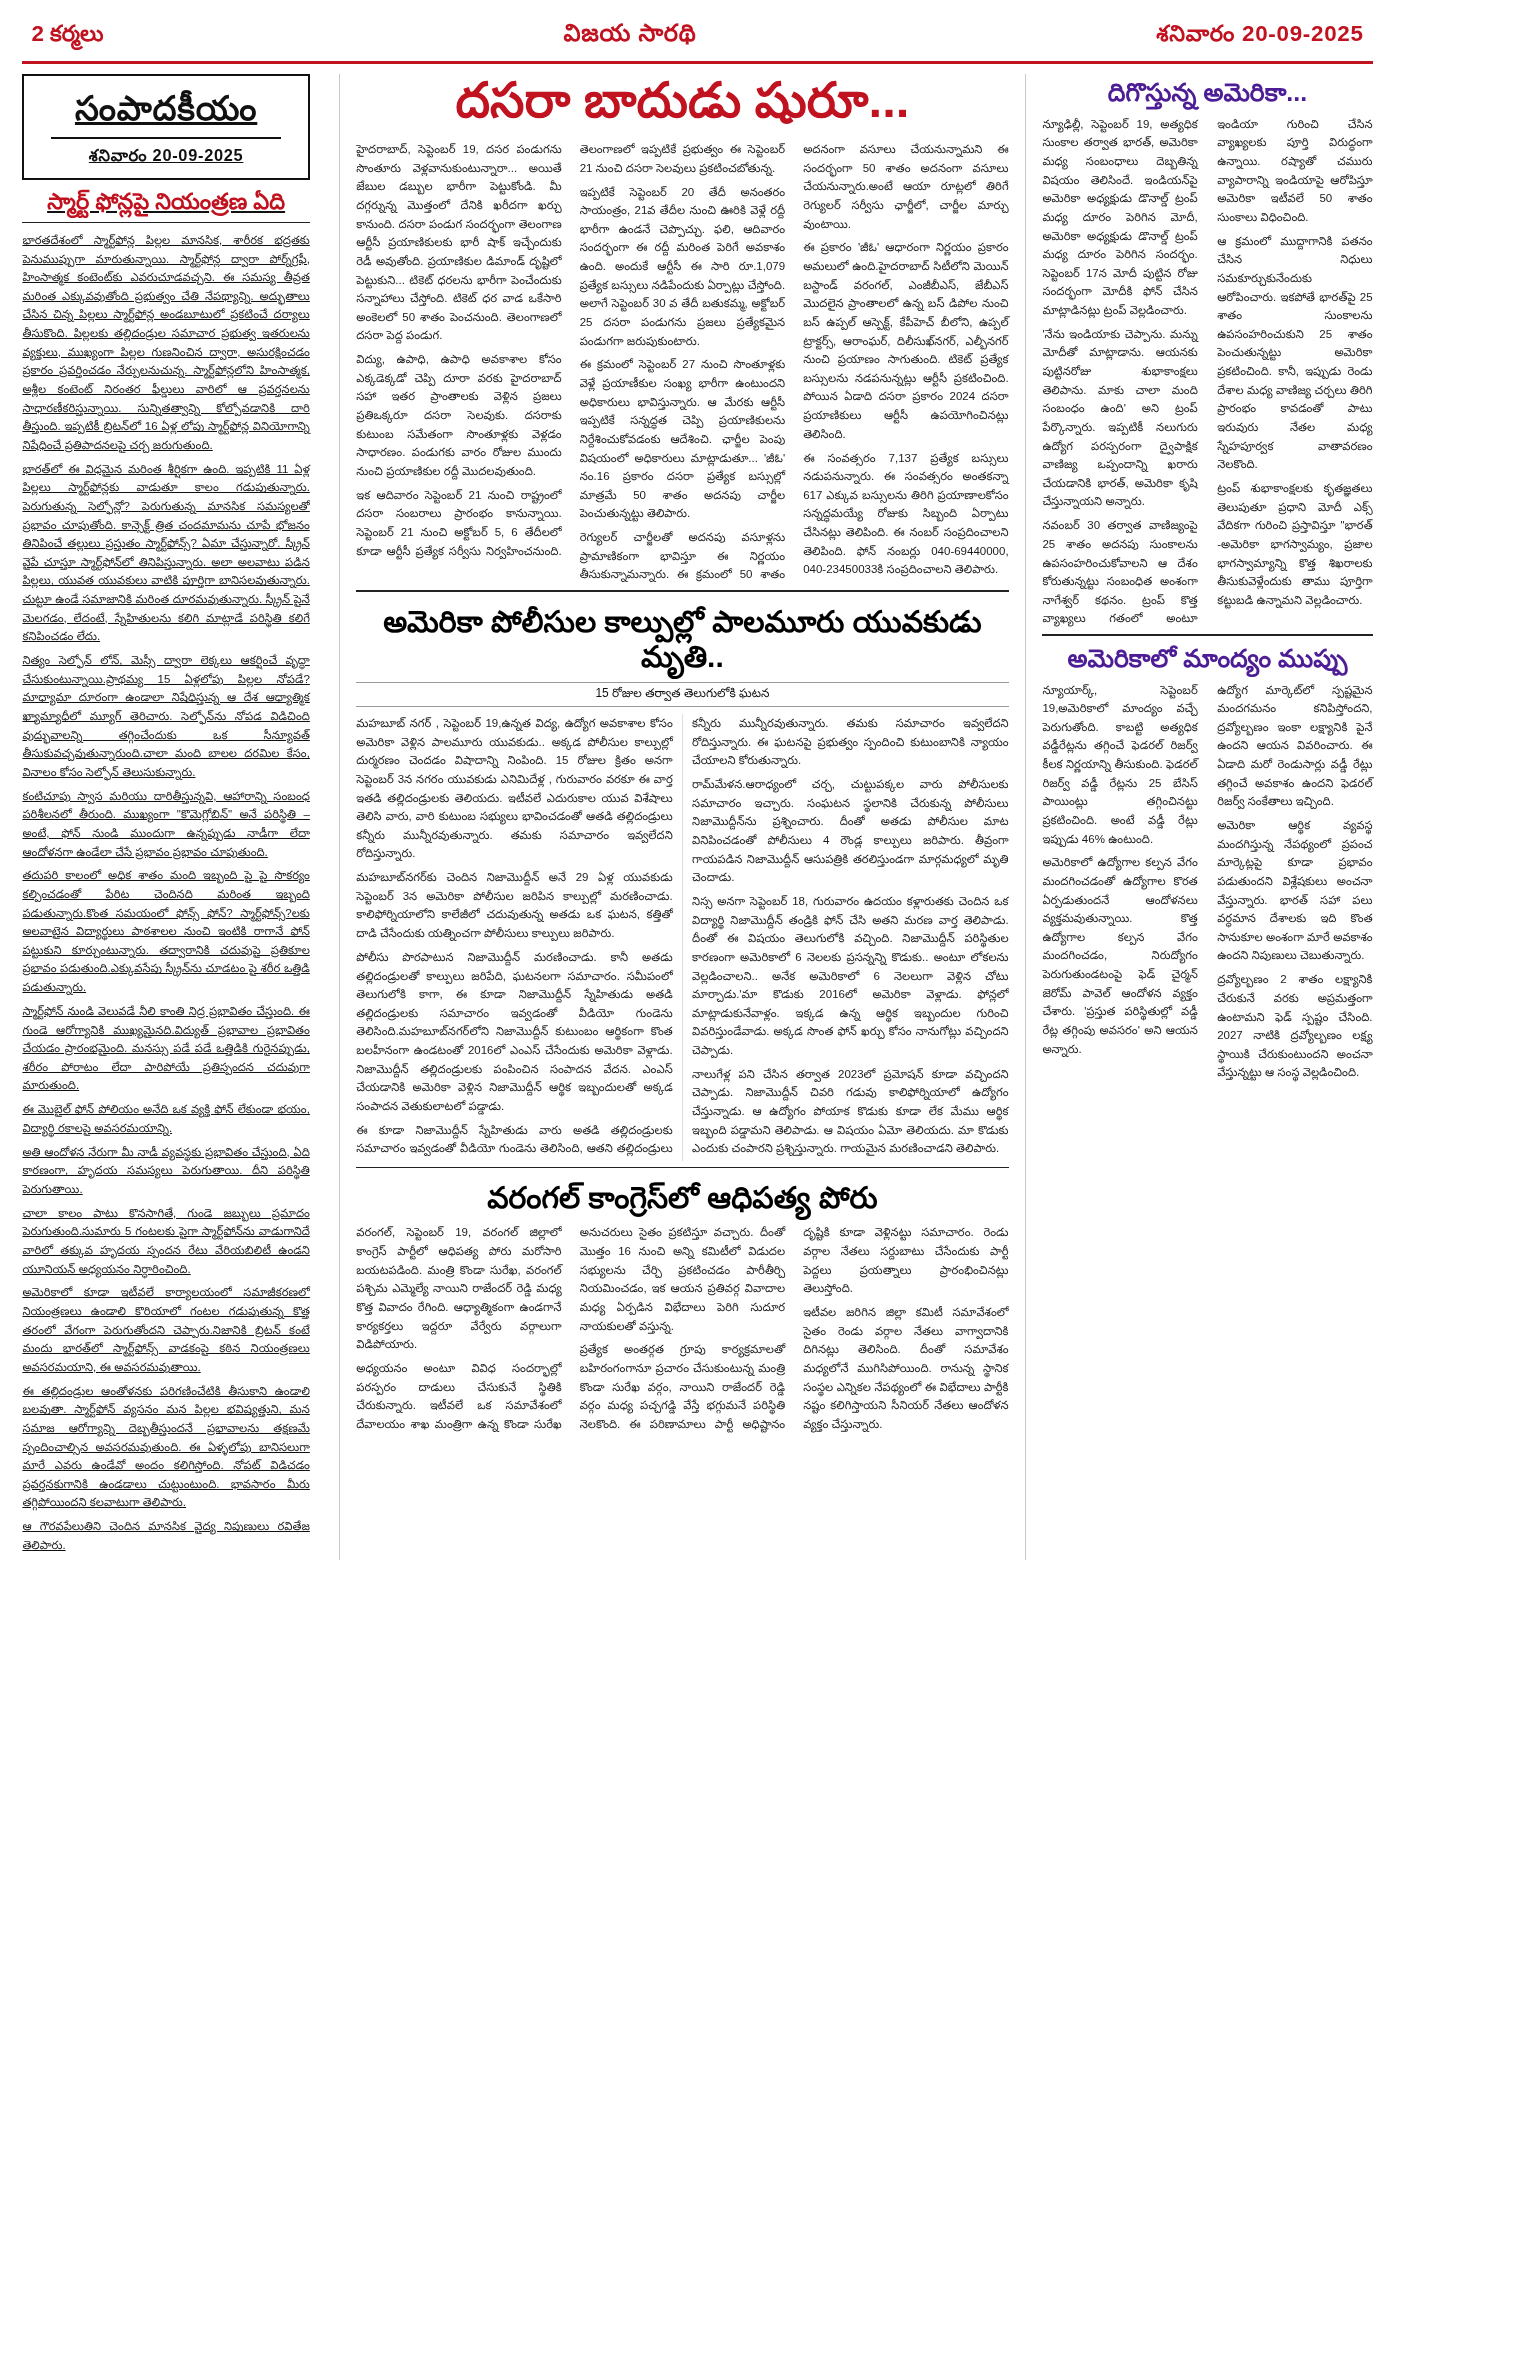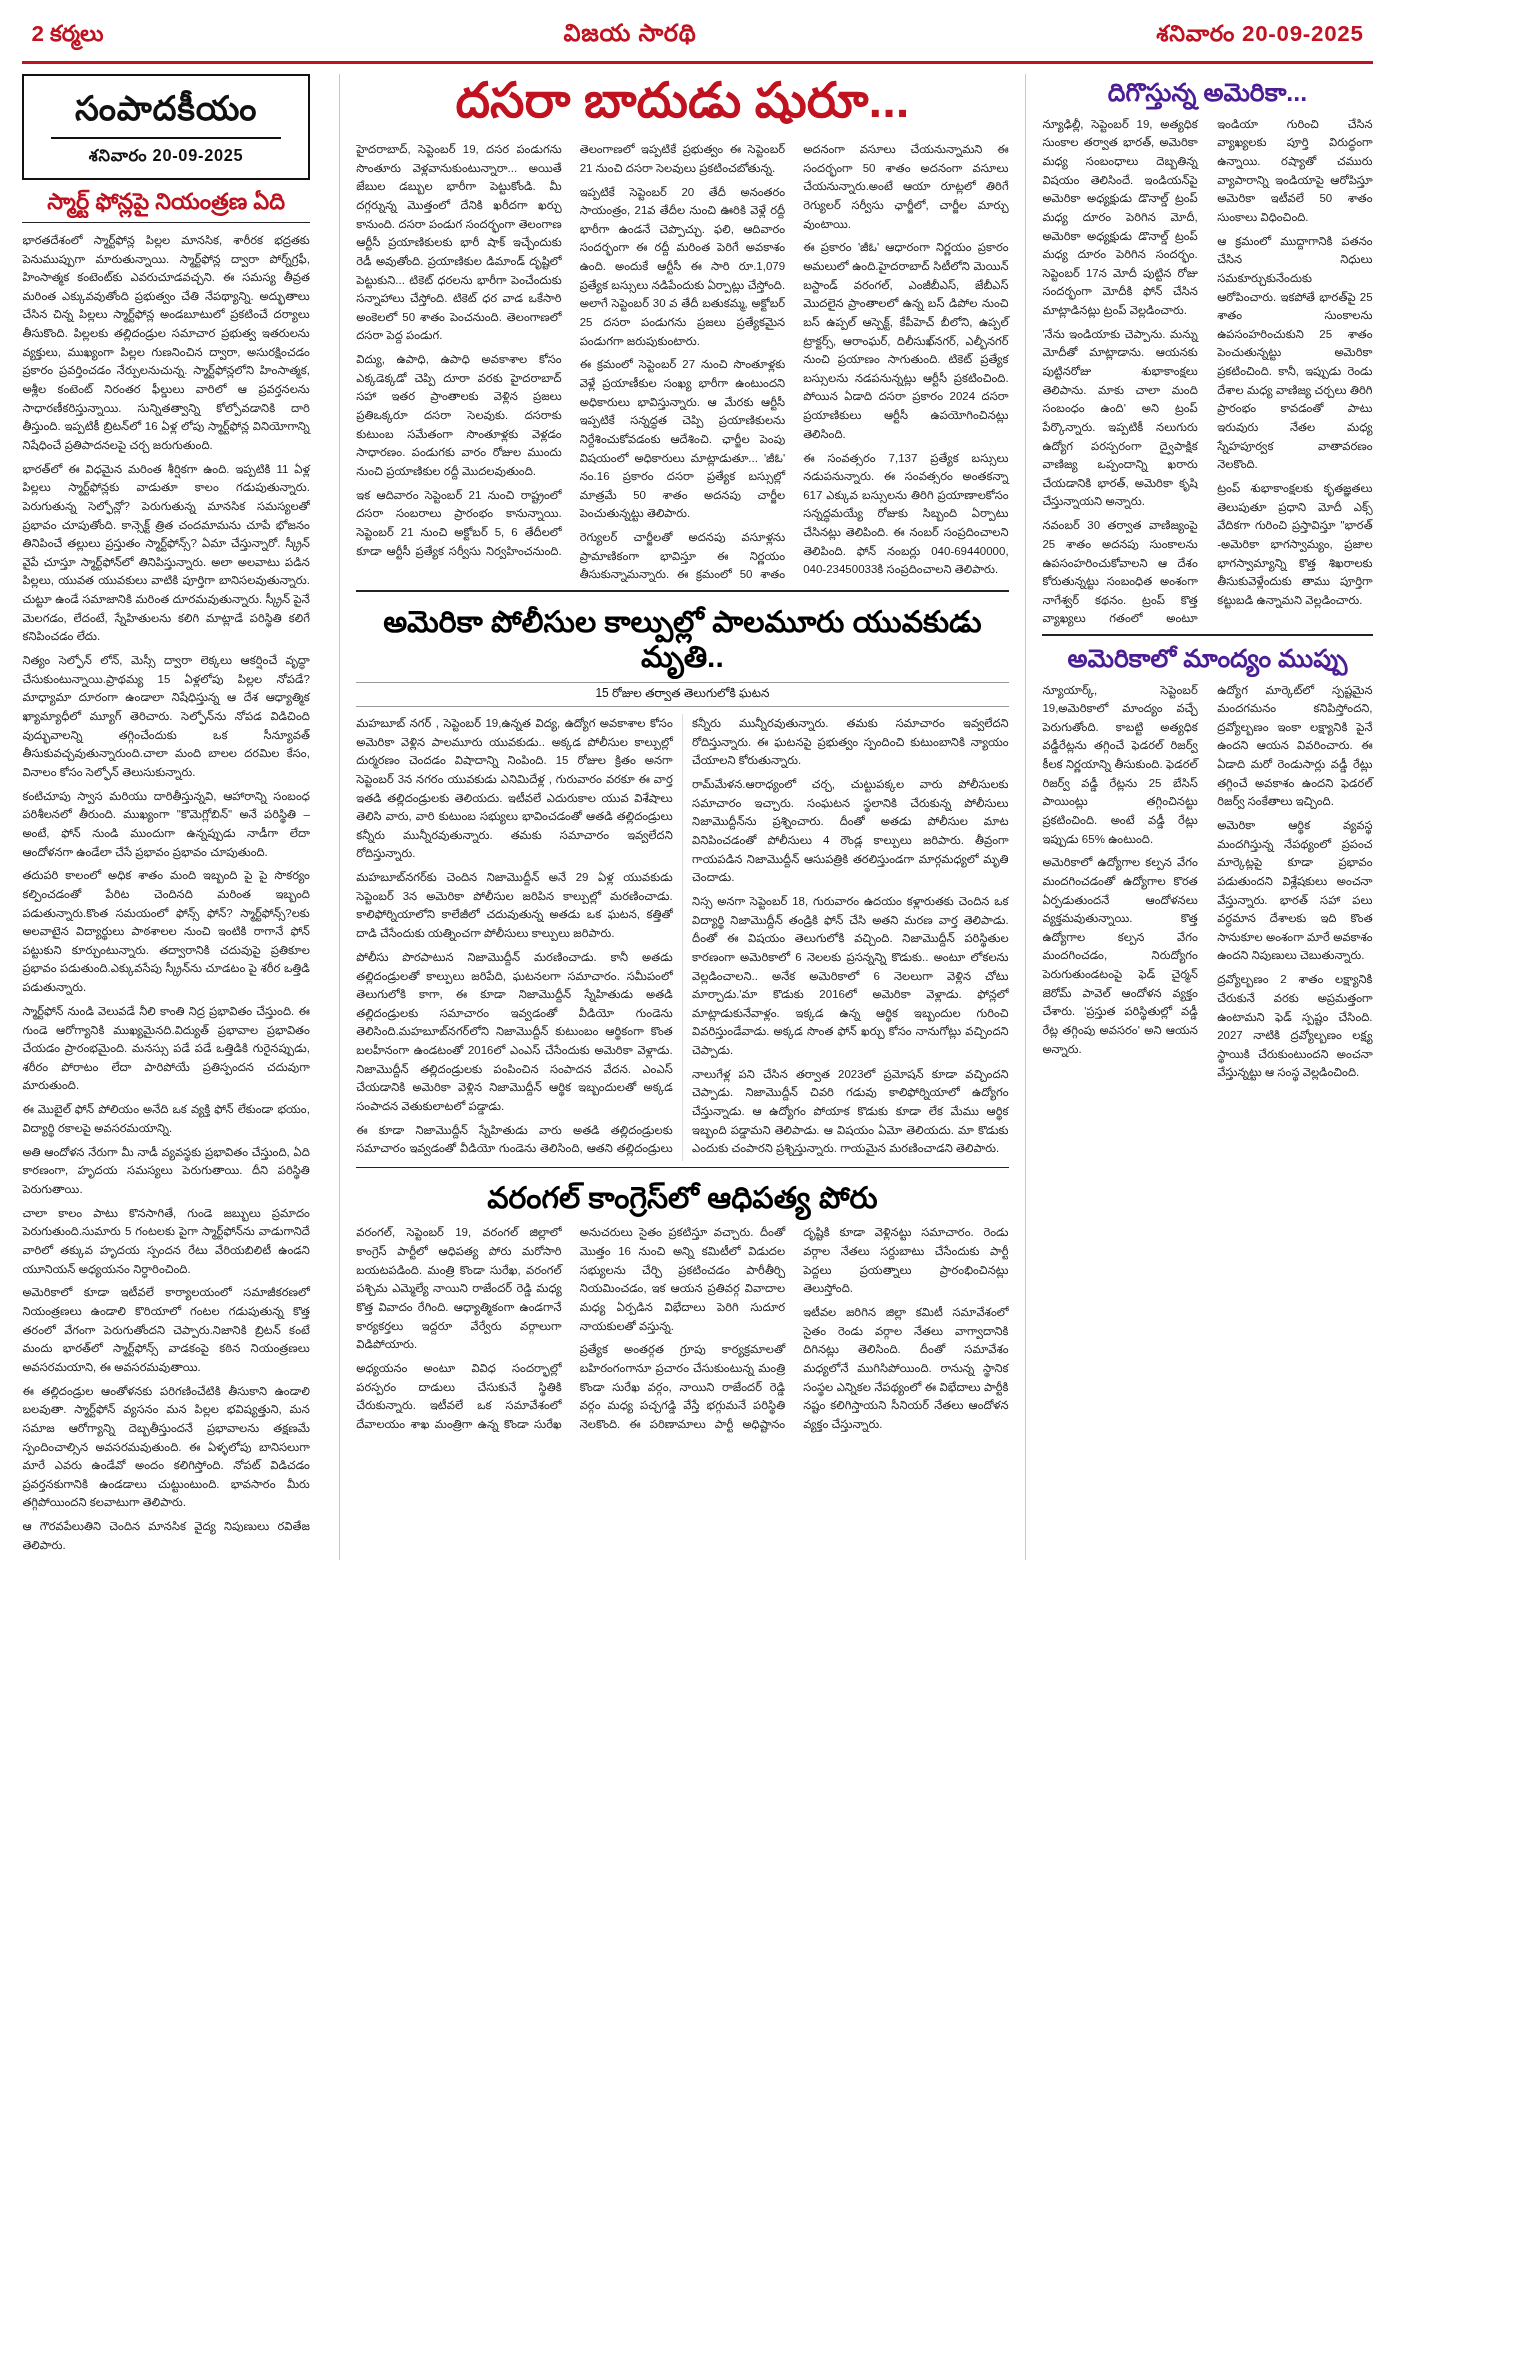--- a/index.html
+++ b/index.html
@@ -34,21 +34,21 @@
 
   
   .grid{
     display:flex;
     gap:0;
     margin-top:10.4px;
   }
   .col{
     box-sizing:border-box;
   }
-  .col-left{width:350px;padding-right:29px;border-right:1.5px solid #c9c9c9;}
+  .col-left{width:350px;padding-right:29px;border-right:1.5px solid #c9c9c9;text-decoration:underline;}
   .col-mid{width:760px;padding:0 16.4px;border-right:1.5px solid #c9c9c9;}
   .col-right{width:384px;padding-left:16.4px;}
 
   
   .edit-box{
     border:2.2px solid #111;
     padding:13.4px 7.5px 9px 7.5px;
     text-align:center;
     margin-bottom:7.5px;
   }
@@ -233,21 +233,21 @@
         <p>నవంబర్ 30 తర్వాత వాణిజ్యంపై 25 శాతం అదనపు సుంకాలను ఉపసంహరించుకోవాలని ఆ దేశం కోరుతున్నట్టు సంబంధిత అంశంగా నాగేశ్వర్ కథనం. ట్రంప్ కొత్త వ్యాఖ్యలు గతంలో అంటూ ఇండియా గురించి చేసిన వ్యాఖ్యలకు పూర్తి విరుద్ధంగా ఉన్నాయి. రష్యాతో చమురు వ్యాపారాన్ని ఇండియాపై ఆరోపిస్తూ అమెరికా ఇటీవలే 50 శాతం సుంకాలు విధించింది.</p>
         <p>ఆ క్రమంలో ముద్దాగానికి పతనం చేసిన నిధులు సమకూర్చుకునేందుకు ఆరోపించారు. ఇకపోతే భారత్‌పై 25 శాతం సుంకాలను ఉపసంహరించుకుని 25 శాతం పెంచుతున్నట్టు అమెరికా ప్రకటించింది. కానీ, ఇప్పుడు రెండు దేశాల మధ్య వాణిజ్య చర్చలు తిరిగి ప్రారంభం కావడంతో పాటు ఇరువురు నేతల మధ్య స్నేహపూర్వక వాతావరణం నెలకొంది.</p>
         <p>ట్రంప్ శుభాకాంక్షలకు కృతజ్ఞతలు తెలుపుతూ ప్రధాని మోదీ ఎక్స్ వేదికగా గురించి ప్రస్తావిస్తూ "భారత్ -అమెరికా భాగస్వామ్యం, ప్రజాల భాగస్వామ్యాన్ని కొత్త శిఖరాలకు తీసుకువెళ్లేందుకు తాము పూర్తిగా కట్టుబడి ఉన్నామని వెల్లడించారు.</p>
       </div>
 
       <div class="hr-dark"></div>
 
       <h2 class="righthead">అమెరికాలో మాంద్యం ముప్పు</h2>
 
       <div class="body-text two-col no-rule">
-        <p>న్యూయార్క్, సెప్టెంబర్ 19,అమెరికాలో మాంద్యం వచ్చే పెరుగుతోంది. కాబట్టి అత్యధిక వడ్డీరేట్లను తగ్గించే ఫెడరల్ రిజర్వ్ కీలక నిర్ణయాన్ని తీసుకుంది. ఫెడరల్ రిజర్వ్ వడ్డీ రేట్లను 25 బేసిస్ పాయింట్లు తగ్గించినట్టు ప్రకటించింది. అంటే వడ్డీ రేట్లు ఇప్పుడు 65% ఉంటుంది.</p>
+        <p>న్యూయార్క్, సెప్టెంబర్ 19,అమెరికాలో మాంద్యం వచ్చే పెరుగుతోంది. కాబట్టి అత్యధిక వడ్డీరేట్లను తగ్గించే ఫెడరల్ రిజర్వ్ కీలక నిర్ణయాన్ని తీసుకుంది. ఫెడరల్ రిజర్వ్ వడ్డీ రేట్లను 25 బేసిస్ పాయింట్లు తగ్గించినట్టు ప్రకటించింది. అంటే వడ్డీ రేట్లు ఇప్పుడు 46% ఉంటుంది.</p>
         <p>అమెరికాలో ఉద్యోగాల కల్పన వేగం మందగించడంతో ఉద్యోగాల కొరత ఏర్పడుతుందనే ఆందోళనలు వ్యక్తమవుతున్నాయి. కొత్త ఉద్యోగాల కల్పన వేగం మందగించడం, నిరుద్యోగం పెరుగుతుండటంపై ఫెడ్ చైర్మన్ జెరోమ్ పావెల్ ఆందోళన వ్యక్తం చేశారు. 'ప్రస్తుత పరిస్థితుల్లో వడ్డీ రేట్ల తగ్గింపు అవసరం' అని ఆయన అన్నారు.</p>
         <p>ఉద్యోగ మార్కెట్‌లో స్పష్టమైన మందగమనం కనిపిస్తోందని, ద్రవ్యోల్బణం ఇంకా లక్ష్యానికి పైనే ఉందని ఆయన వివరించారు. ఈ ఏడాది మరో రెండుసార్లు వడ్డీ రేట్లు తగ్గించే అవకాశం ఉందని ఫెడరల్ రిజర్వ్ సంకేతాలు ఇచ్చింది.</p>
         <p>అమెరికా ఆర్థిక వ్యవస్థ మందగిస్తున్న నేపథ్యంలో ప్రపంచ మార్కెట్లపై కూడా ప్రభావం పడుతుందని విశ్లేషకులు అంచనా వేస్తున్నారు. భారత్ సహా పలు వర్ధమాన దేశాలకు ఇది కొంత సానుకూల అంశంగా మారే అవకాశం ఉందని నిపుణులు చెబుతున్నారు.</p>
         <p>ద్రవ్యోల్బణం 2 శాతం లక్ష్యానికి చేరుకునే వరకు అప్రమత్తంగా ఉంటామని ఫెడ్ స్పష్టం చేసింది. 2027 నాటికి ద్రవ్యోల్బణం లక్ష్య స్థాయికి చేరుకుంటుందని అంచనా వేస్తున్నట్టు ఆ సంస్థ వెల్లడించింది.</p>
       </div>
     </div>
 
   </div>
 </div>
 

